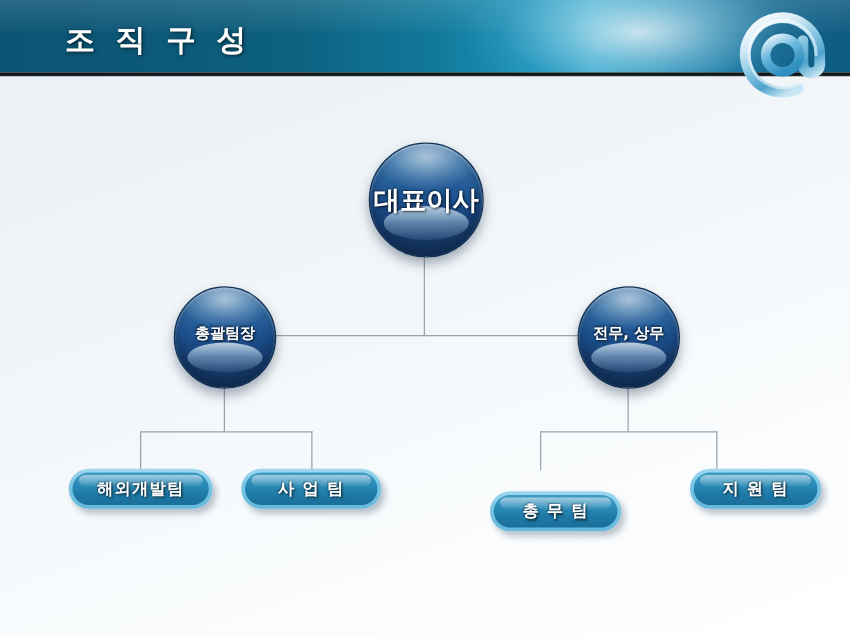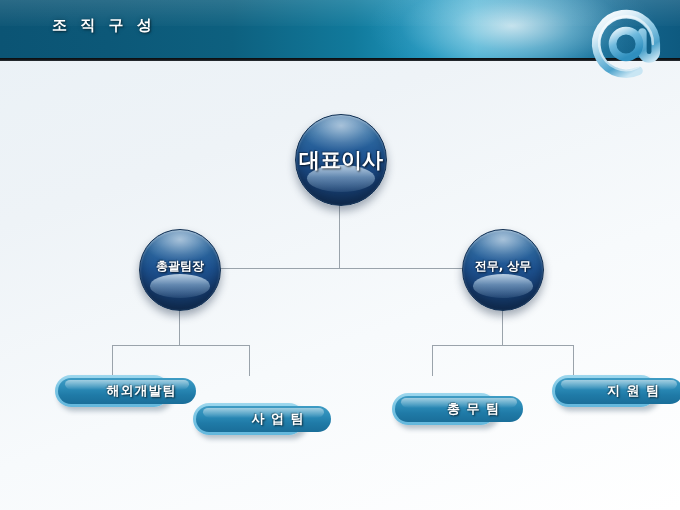--- a/index.html
+++ b/index.html
@@ -53,21 +53,21 @@
     position: absolute;
     left: 0; top: 58px;
     width: 680px;
     height: 3px;
     background: linear-gradient(180deg, #0a0c0e 0%, #15191d 55%, #2a3036 100%);
   }
   #slide-title {
     position: absolute;
     left: 52px;
     top: 16px;
-    font-size: 15px;
+    font-size: 24px;
     font-weight: bold;
     color: #ffffff;
     letter-spacing: 4px;
     text-shadow: 1px 1px 2px rgba(0,0,0,0.55), 0 0 5px rgba(0,0,0,0.25);
     white-space: nowrap;
   }
 
   
   #logo-at {
     position: absolute;
@@ -155,21 +155,20 @@
     position: relative;
     width: 100%;
     height: 100%;
     border-radius: 14px;
     background:
       linear-gradient(180deg, #3f9cc4 0%, #2b8bb7 38%, #1f7aa7 66%, #1a6e99 100%);
     display: flex;
     align-items: center;
     justify-content: center;
     overflow: hidden;
-    padding-left: 29px;
   }
   .pill-inner::before {
     content: "";
     position: absolute;
     left: 5%;
     top: 6%;
     width: 90%;
     height: 42%;
     border-radius: 12px 12px 18px 18px / 10px 10px 14px 14px;
     background: linear-gradient(180deg, rgba(255,255,255,0.52) 0%, rgba(255,255,255,0.16) 70%, rgba(255,255,255,0) 100%);
@@ -180,21 +179,21 @@
     z-index: 2;
     color: #ffffff;
     font-size: 13px;
     font-weight: bold;
     letter-spacing: 1px;
     text-shadow: 1px 1px 2px rgba(0,0,0,0.70), -1px -1px 1px rgba(0,0,0,0.30);
     white-space: nowrap;
   }
 
   #pill-overseas { left: 55px;  width: 115px; }
-  #pill-business { left: 193px; width: 112px; margin-top: 28px; }
+  #pill-business { left: 193px; width: 112px; }
   #pill-affairs  { left: 392px; width: 105px; margin-top: 18px; }
   #pill-support  { left: 552px; width: 105px; }
 </style>
 </head>
 <body>
 
 <div id="slide">
 
   <div id="header">
     <div id="header-sheen"></div>

